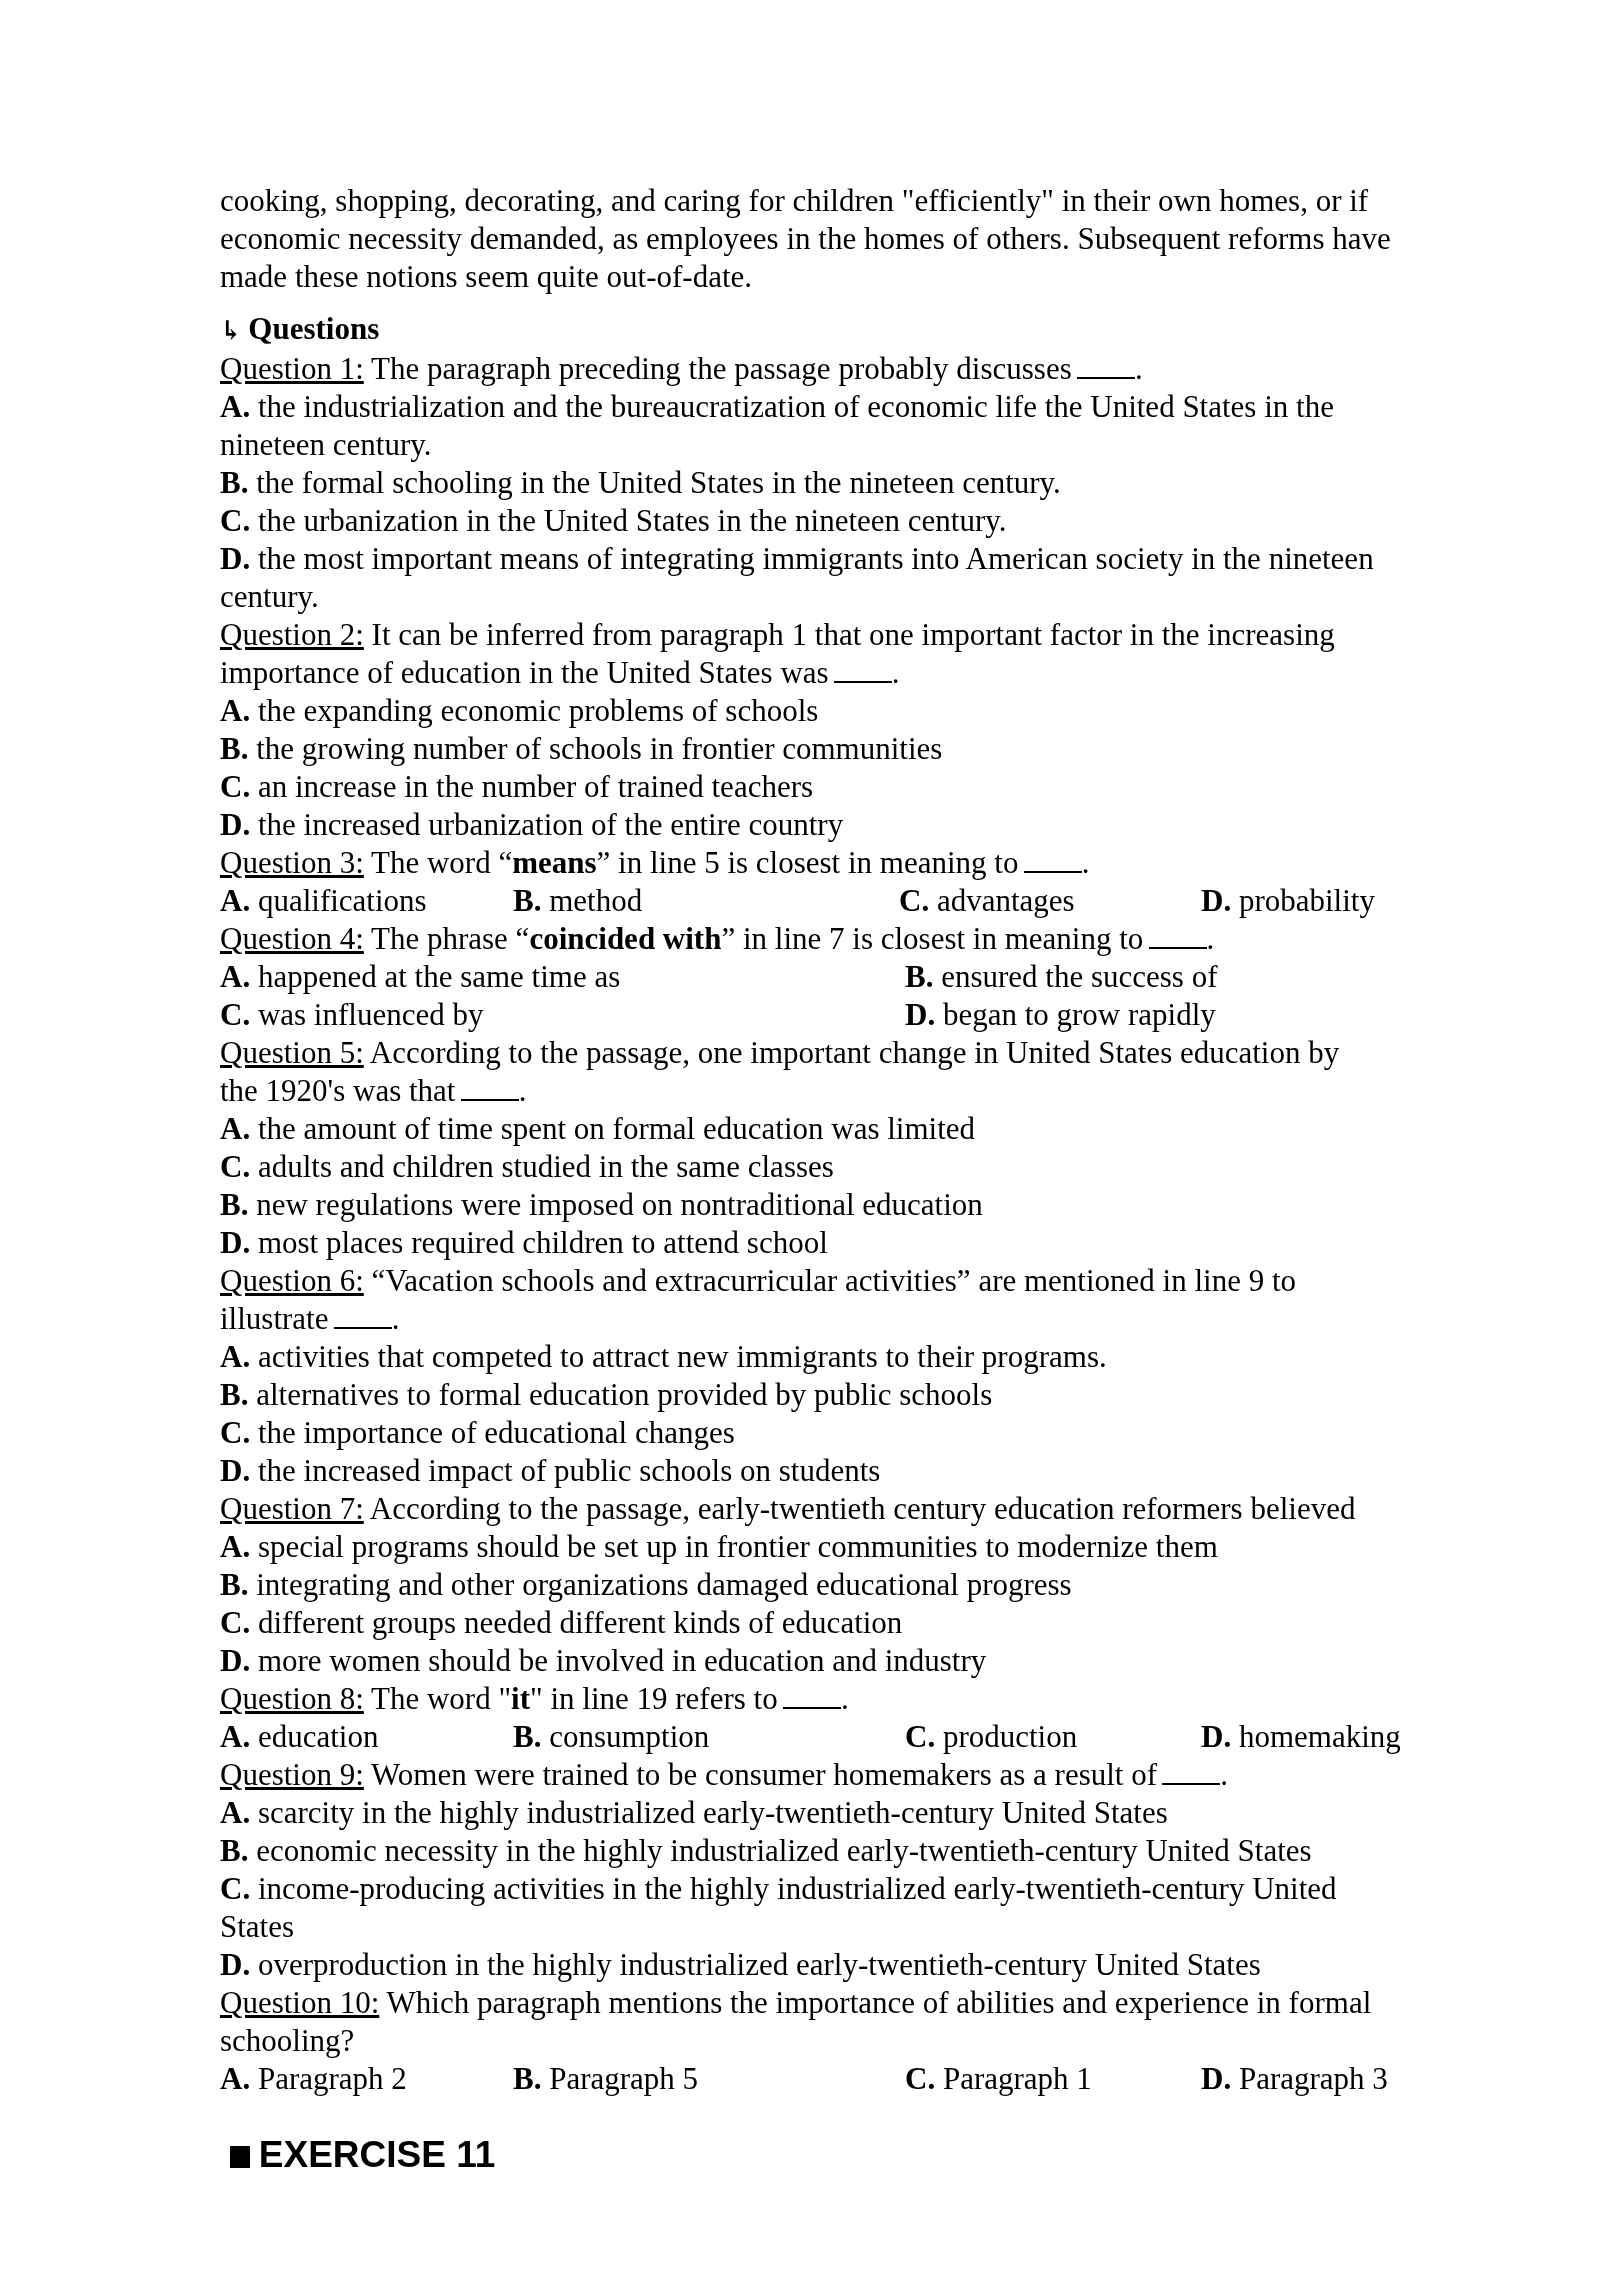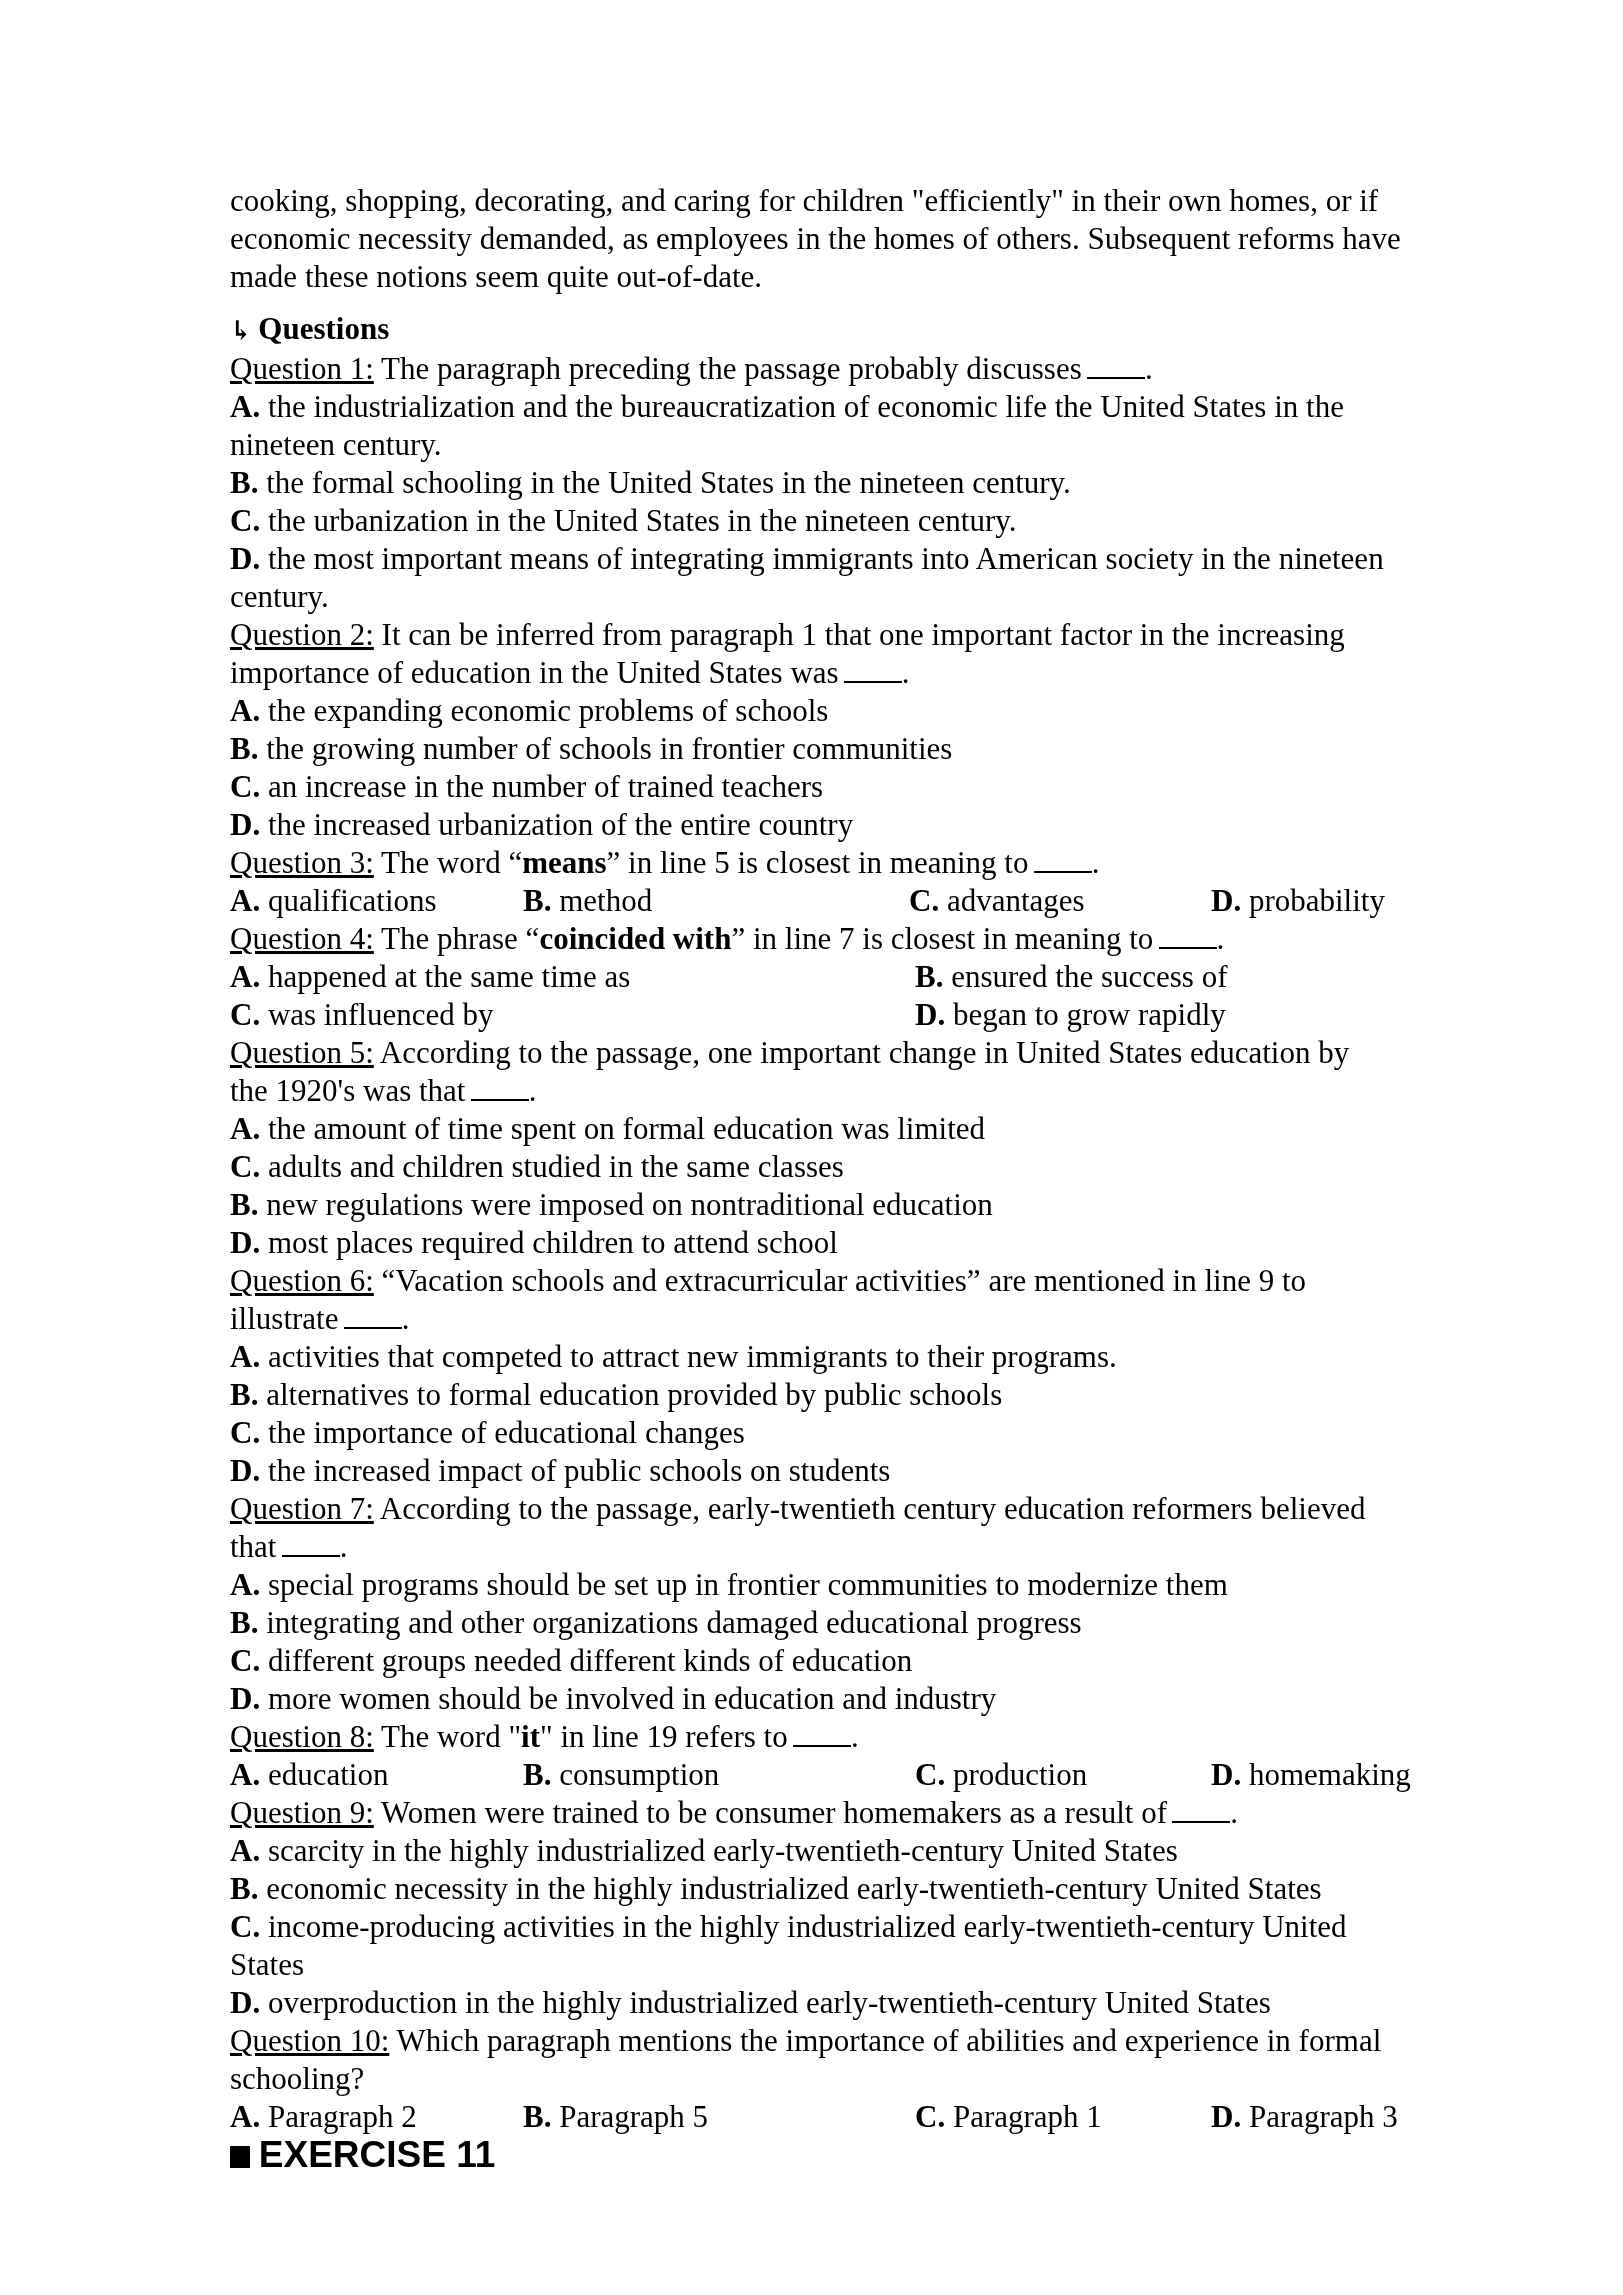--- a/index.html
+++ b/index.html
@@ -2,21 +2,21 @@
 <html style="font-size:10.5px"><head>
 <meta charset="utf-8">
 <style>
   html, body { margin: 0; padding: 0; background: #ffffff; }
   body {
     width: 1623px; height: 2295px; position: relative; overflow: hidden;
     font-family: "Liberation Serif", "DejaVu Serif", serif;
     color: #000000;
   }
   .page {
-    position: absolute; left: 230px; top: 182px; width: 1250px;
+    position: absolute; left: 220px; top: 182px; width: 1250px;
     font-size: 31px; line-height: 38px;
   }
   .line { white-space: nowrap; }
   .intro { width: 1250px; }
   .qs-head { margin-top: 14.4px; font-weight: bold; }
   .qs-head .arrow { font-size: 26px; margin-right: 6.5px; }
   .qlabel { font-weight: normal; text-decoration: underline; }
   .blank { display: inline-block; width: 58px; border-bottom: 2px solid #000; height: 26px; vertical-align: baseline; margin-left: 5.2px; }
   .optkey { font-weight: bold; }
   .b { font-weight: bold; }
@@ -101,21 +101,20 @@
     <div class="line"><span class="qlabel">Question 6:</span> <span>“Vacation schools and extracurricular activities” are mentioned in line 9 to</span></div>
     <div class="line"><span>illustrate</span><span class="blank"></span>.</div>
     <div class="line"><span class="optkey">A.</span> <span>activities that competed to attract new immigrants to their programs.</span></div>
     <div class="line"><span class="optkey">B.</span> <span>alternatives to formal education provided by public schools</span></div>
     <div class="line"><span class="optkey">C.</span> <span>the importance of educational changes</span></div>
     <div class="line"><span class="optkey">D.</span> <span>the increased impact of public schools on students</span></div>
   </div>
 
   <div>
     <div class="line"><span class="qlabel">Question 7:</span> <span>According to the passage, early-twentieth century education reformers believed</span></div>
-    <div class="line"><span>that</span><span class="blank"></span>.</div>
     <div class="line"><span class="optkey">A.</span> <span>special programs should be set up in frontier communities to modernize them</span></div>
     <div class="line"><span class="optkey">B.</span> <span>integrating and other organizations damaged educational progress</span></div>
     <div class="line"><span class="optkey">C.</span> <span>different groups needed different kinds of education</span></div>
     <div class="line"><span class="optkey">D.</span> <span>more women should be involved in education and industry</span></div>
   </div>
 
   <div>
     <div class="line"><span class="qlabel">Question 8:</span> <span>The word "</span><span class="b">it</span><span>" in line 19 refers to</span><span class="blank"></span>.</div>
     <div class="row">
       <span class="cell c8-0"><span class="optkey">A.</span> <span>education</span></span>

